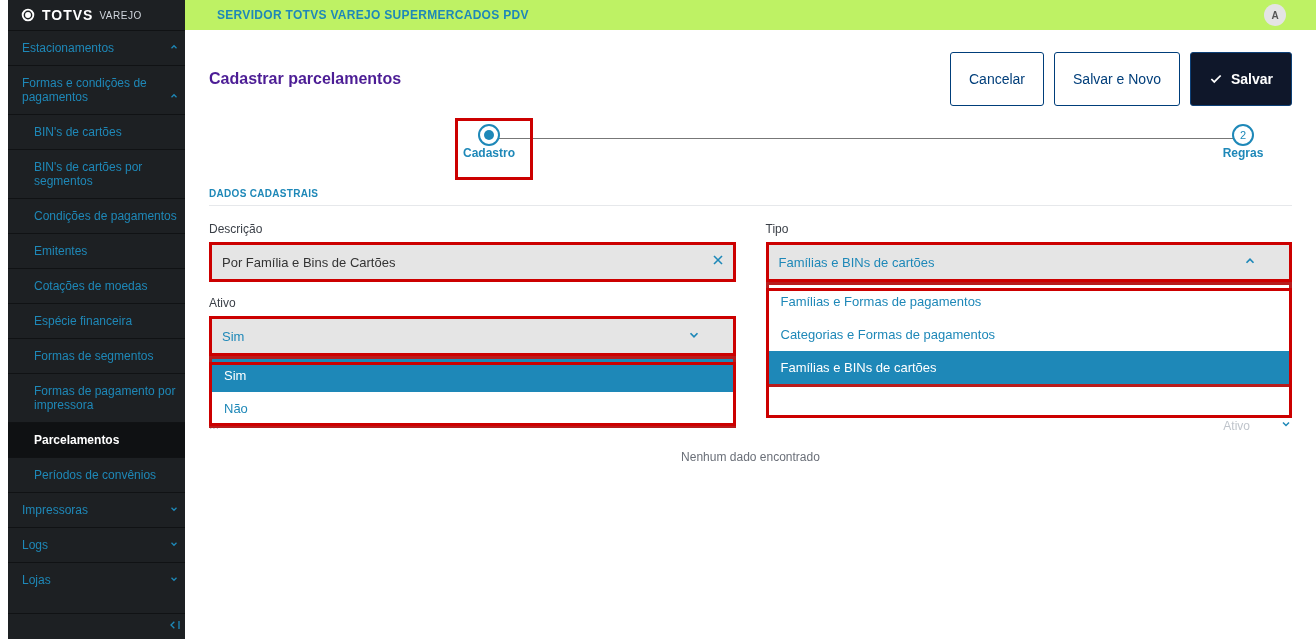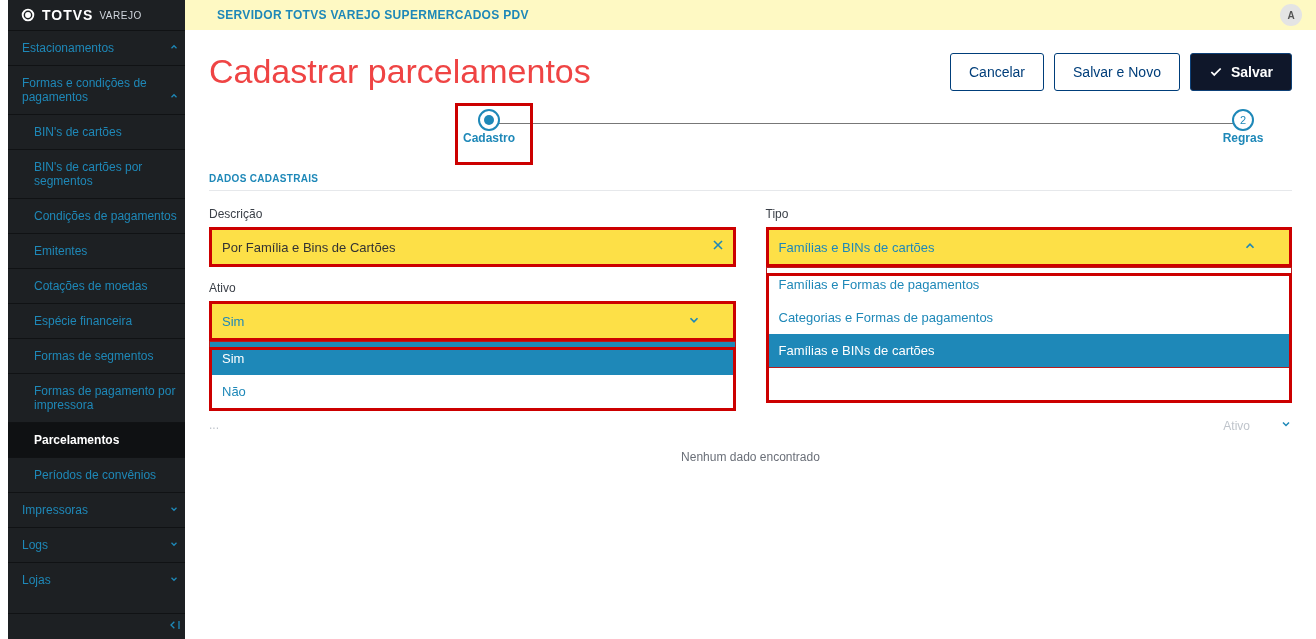--- a/index.html
+++ b/index.html
@@ -31,39 +31,39 @@
   .sidebar-collapse-bar {
     position:absolute; left:0; right:0; bottom:0; height:26px;
     background:#1d2023; border-top:1px solid #101214; display:flex; justify-content:flex-end; align-items:center;
     padding-right:10px; cursor:pointer;
   }
 
   
   .topbar {
     position:absolute; left:185px; top:0; right:0; height:30px;
     display:flex; align-items:center; justify-content:space-between;
-    padding: 0 14px 0 32px; background:#fef9c3;text-align:right;
+    padding: 0 30px 0 32px; background:#bef264;text-align:right;
   }
   .topbar-title { color:#1e88b8; font-size:12px; font-weight:700; letter-spacing:0.3px; }
   .avatar {
     width:22px; height:22px; border-radius:50%; background:#e4e4e4; color:#555;
     display:flex; align-items:center; justify-content:center; font-size:10px; font-weight:600;
   }
 
   
   .main { position:absolute; left:185px; top:30px; right:0; bottom:0; background:#fff; }
 
   .page-header {
     display:flex; align-items:center; justify-content:space-between;
     padding: 22px 24px 18px 24px;
   }
-  .page-title { font-size:34px; font-weight:400; color:#ef4444; }
+  .page-title { font-size:16px; font-weight:700; color:#4c1d95; }
   .actions { display:flex; gap:10px; }
   .btn {
-    height:38px; padding:0 18px; font-size:14px; border-radius:3px;
+    height:54px; padding:0 18px; font-size:14px; border-radius:3px;
     display:flex; align-items:center; gap:8px; cursor:pointer;
   }
   .btn-outline-primary { background:#fff; color:#003e7a; border:1px solid #003e7a; }
   .btn-primary { background:#0f172a; color:#fff; border:1px solid #0d4077; font-weight:600; }
   .check-icon { display:inline-flex; align-items:center; }
 
   
   .stepper {
     position:relative; height:60px; margin: 0 24px 4px 24px;
   }
@@ -94,33 +94,33 @@
     margin:0 24px; border-bottom:1px solid #e6e8eb; padding-bottom:6px; text-transform:uppercase;
   }
   .form-grid {
     display:grid; grid-template-columns: 1fr 1fr; gap: 0 30px;
     margin: 16px 24px 0 24px; position:relative;
   }
   .field-label { font-size:12px; color:#3a3f47; margin-bottom:6px; display:block; }
   .field { margin-bottom:14px; position:relative; }
   .input, .select-display {
     width:100%; height:40px; border:1px solid #cfd3d8; border-radius:2px;
-    padding:0 34px 0 12px; font-size:13px; color:#333; background:#fde047;
+    padding:0 34px 0 12px; font-size:13px; color:#333; background:#e5e5e5;
     display:flex; align-items:center; justify-content:space-between;
   }
   .input[disabled] { background:#eceff3; color:#999; }
   .clear-x { position:absolute; right:10px; top:10px; cursor:pointer; color:#1e88b8; }
   .select-display { cursor:pointer; color:#1e88b8; }
   .select-display.blue-text span { color:#1e88b8; }
   .select-arrow { color:#1e88b8; }
 
   
   .dropdown {
     position:absolute; left:0; right:0; top:40px; background:#fff;
-    border:1px solid #b91c1c; z-index:5;
+    border:3px solid #b91c1c; z-index:5;
   }
   .dropdown-item {
     padding:9px 12px; font-size:13px; color:#1e88b8; cursor:pointer;
   }
   .dropdown-item.selected { background:#1e88b8; color:#fff; }
 
   
   .red-tipo-sel { border:3px solid #cc0000; position:absolute; left:0; right:0; top:0; height:40px; pointer-events:none; }
   .red-tipo-list { border:3px solid #cc0000; position:absolute; left:0; right:0; top:46px; height:130px; pointer-events:none; z-index:6;}
   .red-desc { border:3px solid #cc0000; position:absolute; left:0; right:0; top:0; height:40px; pointer-events:none; }

